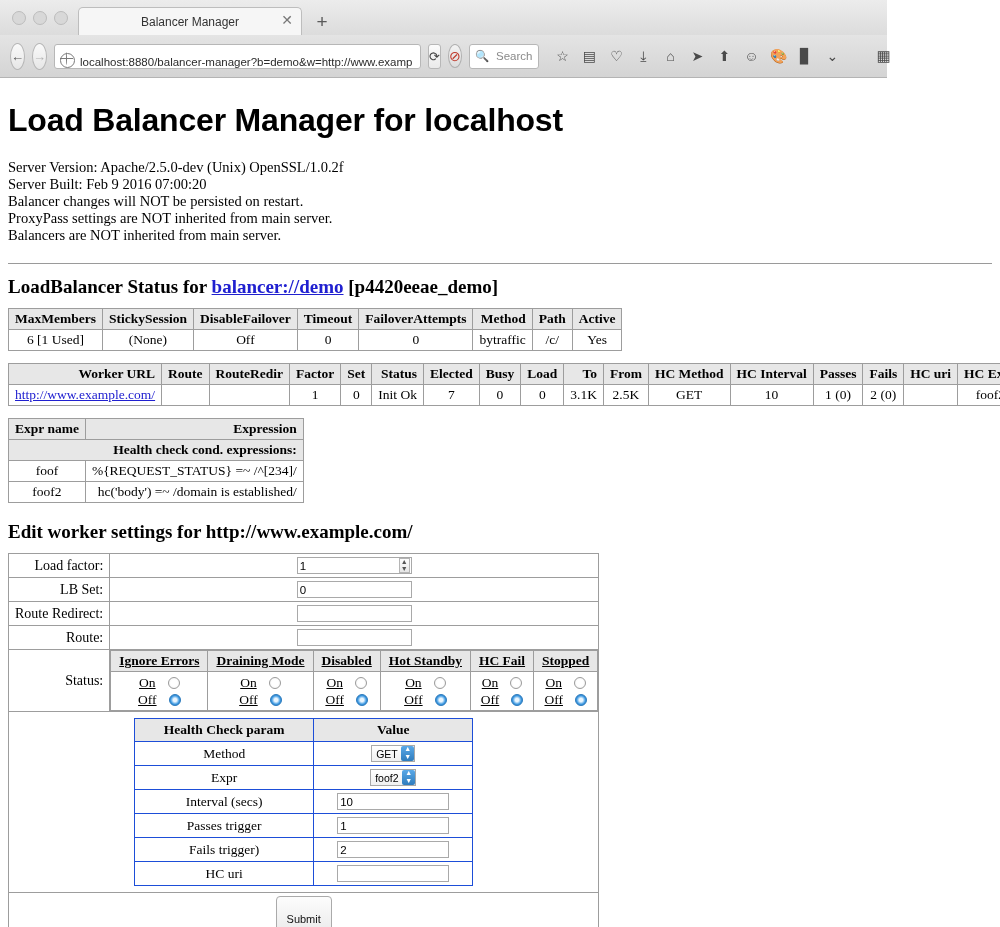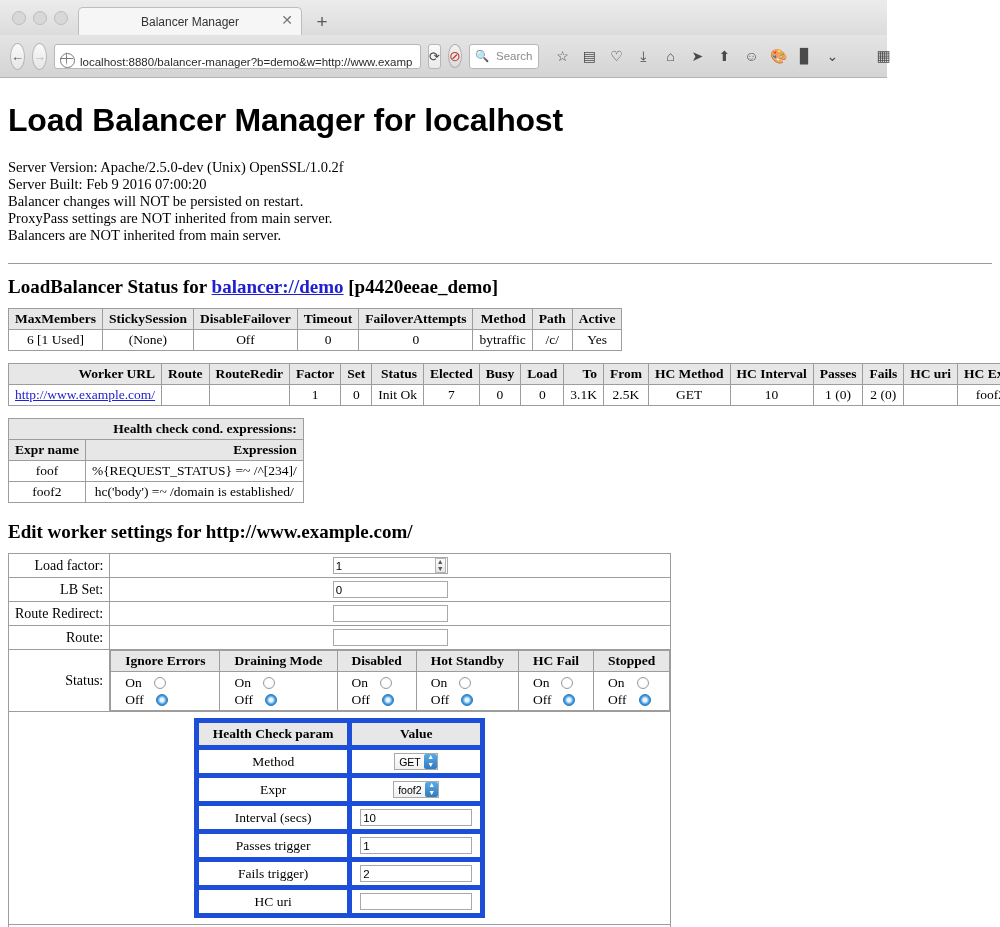--- a/index.html
+++ b/index.html
@@ -213,21 +213,21 @@
   table.data th {
     background: #e7e7e7;
     font-weight: bold;
     text-align: right;
   }
   table.data td.link a {
     color: #2020d0;
     text-decoration: underline;
   }
   table.hc th { background: #e7e7e7; }
-  table.hc td.expr { text-align: center; font-family: "Liberation Serif", serif; }
+  table.hc td.expr { text-align: right; font-family: "Liberation Serif", serif; }
 
   h3.editttl {
     font-family: "Liberation Serif", serif;
     font-size: 19px;
     font-weight: bold;
     margin: 18px 0 10px 0;
   }
 
   table.form {
     border-collapse: collapse;
@@ -268,47 +268,48 @@
 
   table.status {
     border-collapse: collapse;
     font-family: "Liberation Serif", serif;
     font-size: 13.5px;
     width: 100%;
   }
   table.status th, table.status td {
     border: 1px solid #9d9d9d;
     text-align: center;
-    padding: 2px 14px;
+    padding: 2px 8px;
     white-space: nowrap;
+    text-decoration: underline;
   }
   table.status th { background: #e7e7e7; font-weight: bold; }
-  .radio-line { display: flex; align-items: center; justify-content: flex-start; gap: 12px; height: 17px; }
+  .radio-line { display: flex; align-items: center; justify-content: center; gap: 12px; height: 17px; }
   .radio {
     width: 12px; height: 12px; border-radius: 50%;
     border: 1px solid #9b9b9b;
     background: radial-gradient(#ffffff 45%, #ececec 100%);
     display: inline-block;
     box-sizing: border-box;
   }
   .radio.on {
     background: radial-gradient(#eaf6ff 25%, #3f9ae2 60%, #1c6fb5 100%);
     border-color: #2f7cbd;
   }
   td.statuslabel { text-align: right; vertical-align: middle; width: 95px; }
 
   table.hcparam {
     border-collapse: collapse;
     font-family: "Liberation Serif", serif;
     font-size: 13.5px;
     margin: 0 auto;
   }
   table.hcparam th, table.hcparam td {
-    border: 5px solid #1d4ed8;
-    padding: 3px 4px;
+    border: 1px solid #1d4ed8;
+    padding: 3px 19px;
   }
   table.hcparam th { background: #e7e7e7; font-weight: bold; text-align: center; }
   table.hcparam td.pname { text-align: center; width: 140px; }
   table.hcparam td.pval { width: 120px; text-align: center; }
   select.sel {
     font-size: 10.5px;
     font-family: "Liberation Sans", sans-serif;
     height: 17px;
     border: 1px solid #a9a9a9;
     background: linear-gradient(#ffffff,#f0f0f0);
@@ -486,25 +487,25 @@
         <td>2 (0)</td>
         <td></td>
         <td>foof2</td>
       </tr>
     </tbody>
   </table>
 
   <table class="data hc">
     <thead>
       <tr>
-        <th colspan="2">Health check cond. expressions:</th>
-      </tr>
-      <tr>
         <th>Expr name</th>
         <th>Expression</th>
+      </tr>
+      <tr>
+        <th colspan="2">Health check cond. expressions:</th>
       </tr>
     </thead>
     <tbody>
       <tr>
         <td>foof</td>
         <td class="expr">%{REQUEST_STATUS} =~ /^[234]/</td>
       </tr>
       <tr>
         <td>foof2</td>
         <td class="expr">hc('body') =~ /domain is established/</td>

